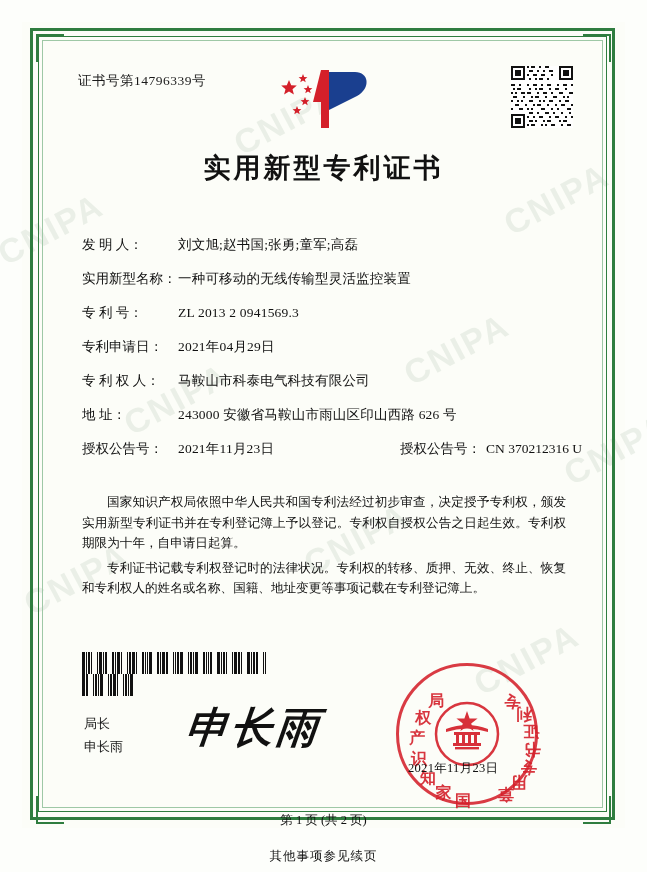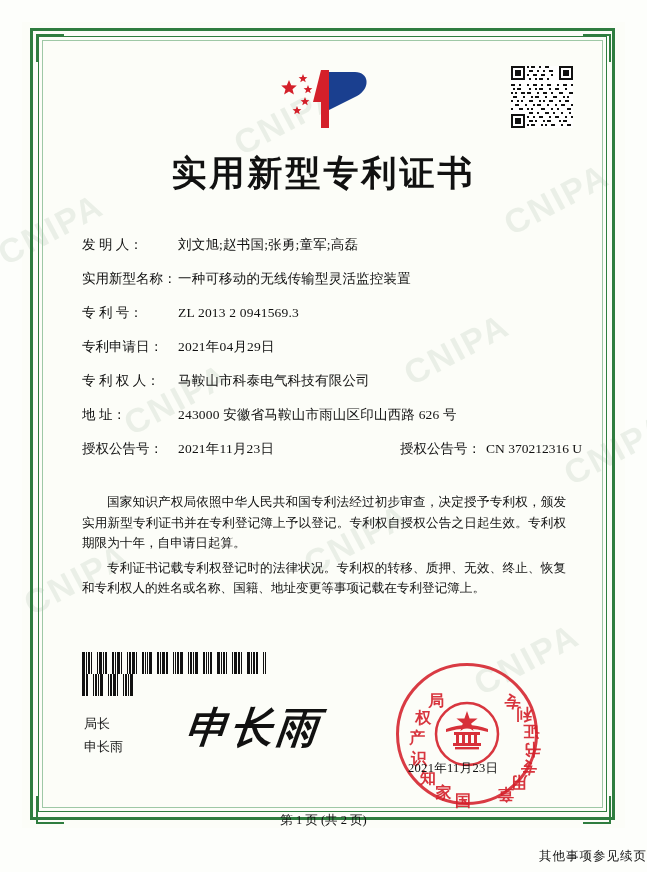--- a/index.html
+++ b/index.html
@@ -106,21 +106,21 @@
     width: 62px; height: 62px;
   }
 
   .title {
     position: absolute;
     left: 0; top: 150px;
     width: 647px;
     text-align: center;
     font-family: "Liberation Serif", serif;
     font-weight: bold;
-    font-size: 35px;
+    font-size: 27px;
     letter-spacing: 3px;
     color: #111;
   }
 
   
   .fields {
     position: absolute;
     left: 82px; top: 228px;
     width: 485px;
   }
@@ -250,21 +250,21 @@
     left: 0; top: 812px;
     width: 647px;
     text-align: center;
     font-size: 12.5px;
     color: #111;
   }
   .footer-note {
     position: absolute;
     left: 0; top: 848px;
     width: 647px;
-    text-align: right;
+    text-align: center;
     font-size: 12.5px;
     color: #111;
     letter-spacing: 1px;
   }
 </style>
 </head>
 <body>
 
 <div class="page">
 
@@ -281,20 +281,21 @@
   <div class="watermark wm9">CNIPA</div>
 
   <div class="border-outer"></div>
   <div class="border-inner"></div>
   <div class="border-hair"></div>
   <div class="corner tl"></div>
   <div class="corner tr"></div>
   <div class="corner bl"></div>
   <div class="corner br"></div>
 
+  <div class="cert-no">证书号第14796339号</div>
 
   <div class="logo">
     <svg width="96" height="70" viewBox="0 0 96 70">
       <path d="M44 4 L52 4 L52 62 L44 62 Z" fill="#d4202a"></path>
       <path d="M52 6 L78 6 C92 6 94 22 80 30 L52 44 Z" fill="#1a3f8f"></path>
       <path d="M44 4 L36 36 L44 36 Z" fill="#d4202a"></path>
       <g fill="#d4202a">
         <polygon points="12,14 14.2,19.2 19.8,19.6 15.5,23.2 16.9,28.6 12,25.6 7.1,28.6 8.5,23.2 4.2,19.6 9.8,19.2"></polygon>
         <polygon points="26,8 27.2,11 30.4,11.2 27.9,13.2 28.7,16.3 26,14.6 23.3,16.3 24.1,13.2 21.6,11.2 24.8,11"></polygon>
         <polygon points="31,19 32.2,22 35.4,22.2 32.9,24.2 33.7,27.3 31,25.6 28.3,27.3 29.1,24.2 26.6,22.2 29.8,22"></polygon>

